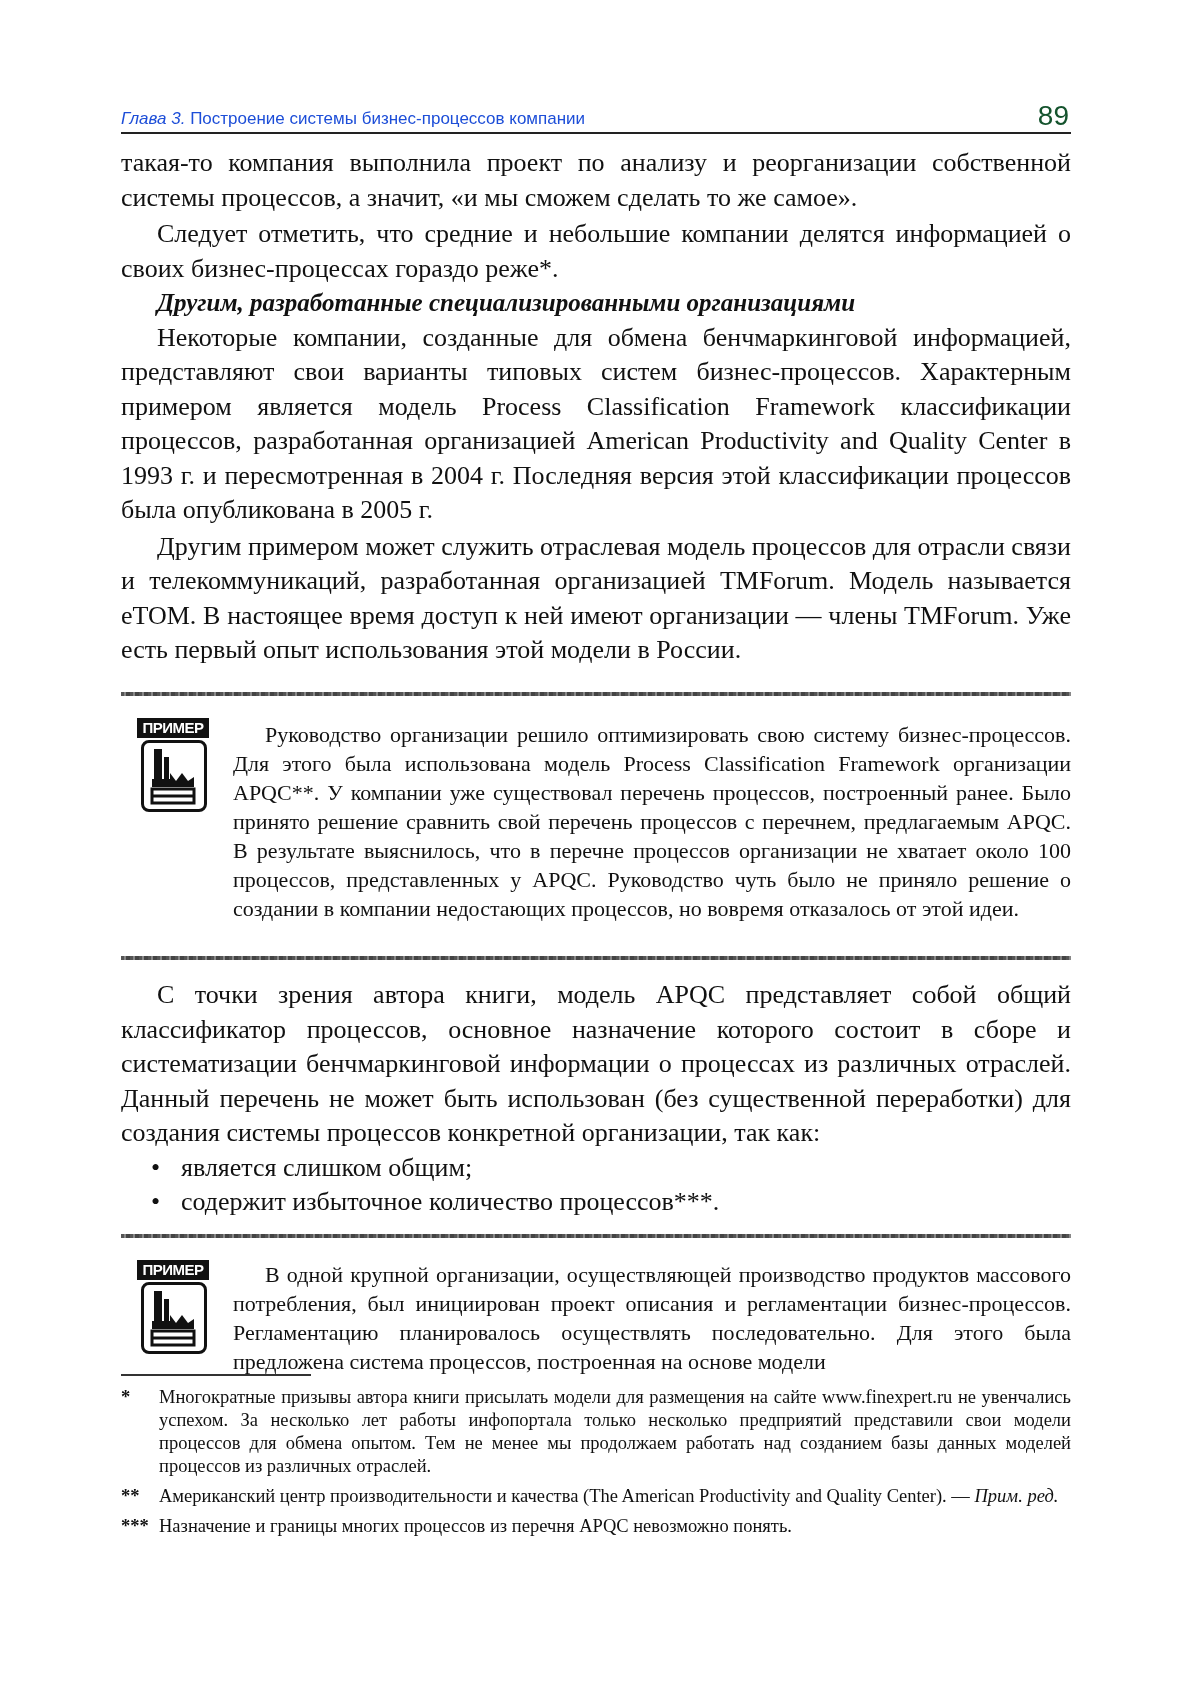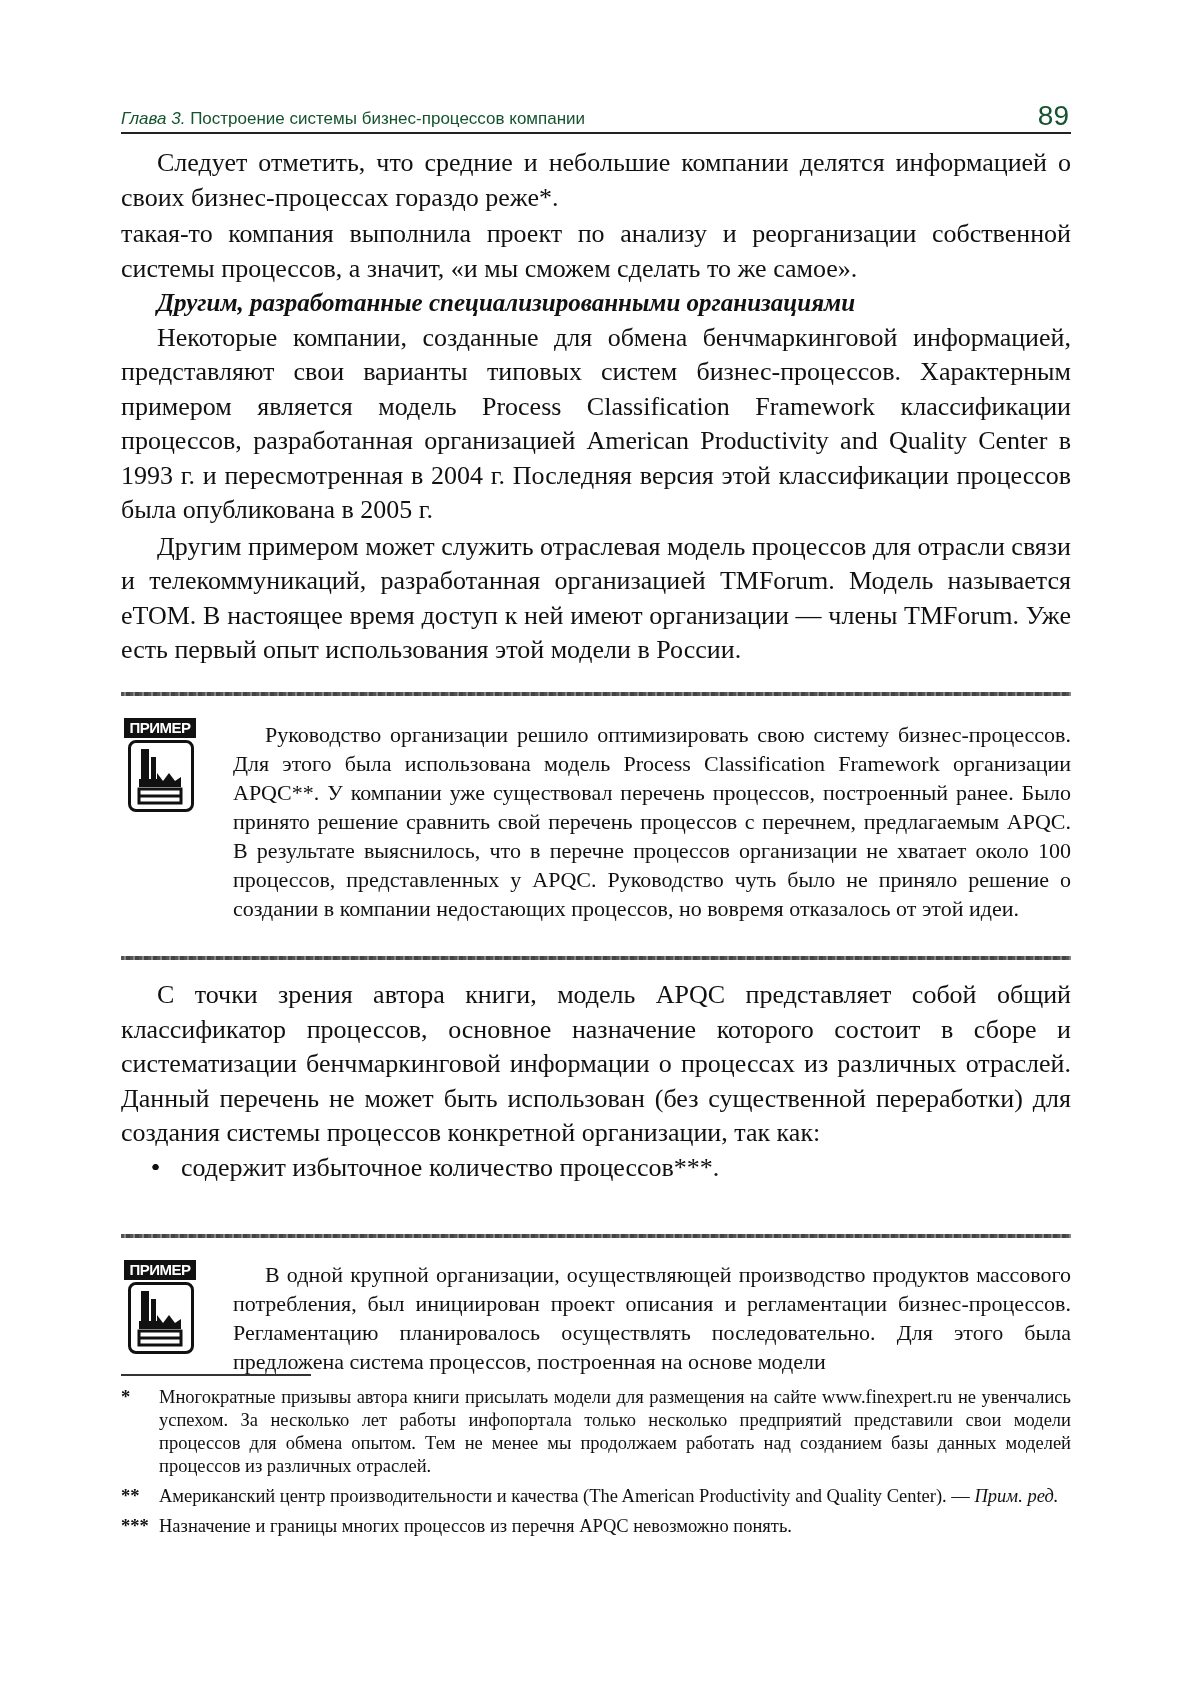--- a/index.html
+++ b/index.html
@@ -5,21 +5,21 @@
   html, body { margin: 0; padding: 0; background: #ffffff; }
   body { width: 1190px; height: 1684px; position: relative; overflow: hidden; color: #111; }
   .page { position: absolute; left: 0; top: 0; width: 1190px; height: 1684px; }
 
   .running-head {
     position: absolute; left: 121px; top: 98px; width: 950px; height: 34px;
     border-bottom: 2px solid #222;
   }
   .running-head .title {
     position: absolute; left: 0; bottom: 3px;
-    font-family: "Liberation Sans", sans-serif; font-size: 17px; color: #14532d;
+    font-family: "Liberation Sans", sans-serif; font-size: 17px; color: #1d4ed8;
   }
   .running-head .title .chap { font-style: italic; }
   .running-head .pnum {
     position: absolute; right: 2px; bottom: 0px;
     font-family: "Liberation Sans", sans-serif; font-size: 28px; color: #14532d;
   }
 
   .body-text {
     font-family: "Liberation Serif", serif; font-size: 26px; line-height: 34.5px;
     text-align: justify; color: #111;
@@ -29,21 +29,21 @@
   .p.indent { text-indent: 36px; }
   .p + .p { margin-top: 2px; }
   .subhead { margin: 0; text-indent: 36px; font-weight: bold; font-style: italic; font-size: 25px; }
 
   .rule {
     position: absolute; left: 121px; width: 950px; height: 4px;
     background: repeating-linear-gradient(90deg, #555 0 3px, #888 3px 5px, #444 5px 9px);
   }
 
   .example { position: absolute; left: 121px; width: 950px; }
-  .example .icon { position: absolute; left: 3px; top: 0; width: 72px; height: 92px; }
+  .example .icon { position: absolute; left: 16px; top: 0; width: 72px; height: 92px; }
   .example .icon .label {
     display: block; background: #111; color: #fff; font-family: "Liberation Sans", sans-serif;
     font-size: 15px; font-weight: bold; text-align: center; height: 20px; line-height: 20px; letter-spacing: -0.5px;
   }
   .example .icon .box {
     position: absolute; left: 4px; top: 22px; width: 60px; height: 66px;
     border: 3px solid #111; border-radius: 8px; background: #fff;
   }
   .example .text {
     position: absolute; left: 112px; width: 838px;
@@ -66,22 +66,22 @@
 <body>
 
 <div class="page">
 
   <div class="running-head">
     <span class="title"><span class="chap">Глава 3.</span> <span>Построение системы бизнес-процессов компании</span></span>
     <span class="pnum">89</span>
   </div>
 
   <div class="block body-text" style="top:146px;">
+    <p class="p">такая-то компания выполнила проект по анализу и реорганизации собственной системы процессов, а значит, «и мы сможем сделать то же самое».</p>
     <p class="p indent">Следует отметить, что средние и небольшие компании делятся информацией о своих бизнес-процессах гораздо реже*.</p>
-    <p class="p">такая-то компания выполнила проект по анализу и реорганизации собственной системы процессов, а значит, «и мы сможем сделать то же самое».</p>
     <p class="subhead">Другим, разработанные специализированными организациями</p>
     <p class="p indent">Некоторые компании, созданные для обмена бенчмаркинговой информацией, представляют свои варианты типовых систем бизнес-процессов. Характерным примером является модель Process Classification Framework классификации процессов, разработанная организацией American Productivity and Quality Center в 1993 г. и пересмотренная в 2004 г. Последняя версия этой классификации процессов была опубликована в 2005 г.</p>
     <p class="p indent" style="margin-top:2px;">Другим примером может служить отраслевая модель процессов для отрасли связи и телекоммуникаций, разработанная организацией TMForum. Модель называется eTOM. В настоящее время доступ к ней имеют организации — члены TMForum. Уже есть первый опыт использования этой модели в России.</p>
   </div>
 
   <div class="rule" style="top:692px;"></div>
 
   <div class="example" style="top:718px;">
     <div class="icon">
       <span class="label">ПРИМЕР</span>
@@ -98,21 +98,21 @@
     <div class="text" style="top:2px;">
       <p class="p indent">Руководство организации решило оптимизировать свою систему бизнес-процессов. Для этого была использована модель Process Classification Framework организации APQC**. У компании уже существовал перечень процессов, построенный ранее. Было принято решение сравнить свой перечень процессов с перечнем, предлагаемым APQC. В результате выяснилось, что в перечне процессов организации не хватает около 100 процессов, представленных у APQC. Руководство чуть было не приняло решение о создании в компании недостающих процессов, но вовремя отказалось от этой идеи.</p>
     </div>
   </div>
 
   <div class="rule" style="top:956px;"></div>
 
   <div class="block body-text" style="top:978px;">
     <p class="p indent">С точки зрения автора книги, модель APQC представляет собой общий классификатор процессов, основное назначение которого состоит в сборе и систематизации бенчмаркинговой информации о процессах из различных отраслей. Данный перечень не может быть использован (без существенной переработки) для создания системы процессов конкретной организации, так как:</p>
     <ul class="bullets">
-      <li><span class="dot">•</span></li>
+      <li><span class="dot">•</span><span>является слишком общим;</span></li>
       <li><span class="dot">•</span><span>содержит избыточное количество процессов***.</span></li>
     </ul>
   </div>
 
   <div class="rule" style="top:1234px;"></div>
 
   <div class="example" style="top:1260px;">
     <div class="icon">
       <span class="label">ПРИМЕР</span>
       <div class="box">

